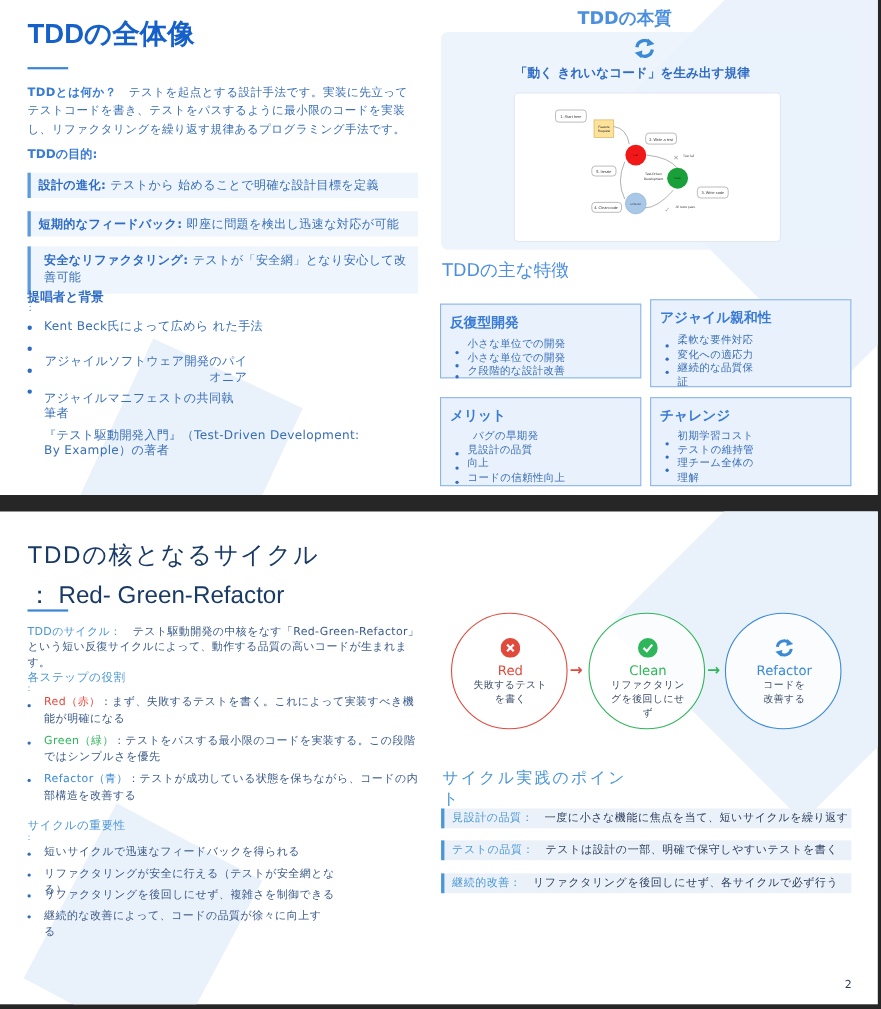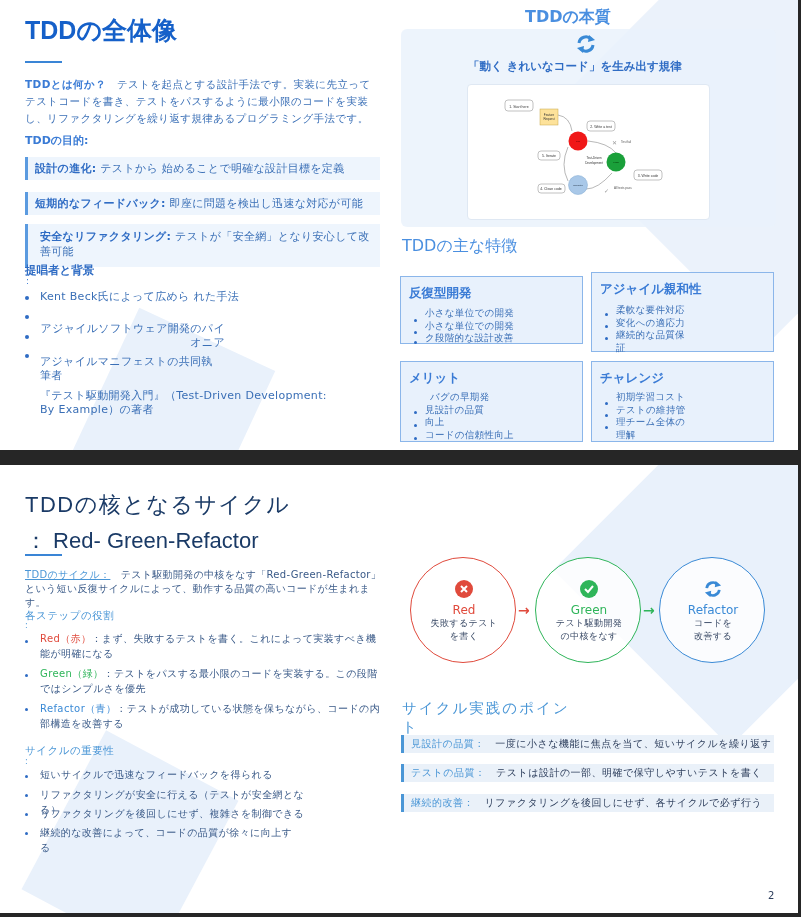--- a/index.html
+++ b/index.html
@@ -34,21 +34,21 @@
   .fbox { position: absolute; background: #e8f1fc; border: 1px solid #8bb6ea; }
   .fbox-title { position: absolute; left: 8px; top: 8px; font-size: 12.5px; color: #3a7bd5; font-weight: bold; }
   .fbox-items { position: absolute; left: 24px; font-size: 9.5px; color: #3a6fb6; line-height: 12.5px; letter-spacing: 0.3px; }
   .fbox .bullet { width: 3px; height: 3px; }
 
   
   .s2-title1 { position: absolute; left: 25px; top: 25px; font-size: 22px; color: #1a3a66; letter-spacing: 1.5px; font-family: "Liberation Sans", sans-serif; }
   .s2-title2 { position: absolute; left: 25px; top: 61px; font-size: 22px; color: #1a3a66; font-family: "Liberation Sans", sans-serif; }
   .s2-rule { position: absolute; left: 25px; top: 89px; width: 37px; height: 2px; background: #3a85d6; }
   .s2-intro { position: absolute; left: 25px; top: 103px; width: 360px; font-size: 10px; line-height: 14px; color: #3a5a88; letter-spacing: 0.3px; }
-  .s2-intro .lab { color: #4a96d6; text-decoration: underline; }
+  .s2-intro .lab { color: #4a96d6; }
   .s2-head { position: absolute; left: 25px; font-size: 10.5px; color: #4a96d6; letter-spacing: 0.5px; }
   .steps { position: absolute; left: 25px; font-size: 10px; color: #3a5a88; line-height: 15px; letter-spacing: 0.4px; }
   .step { position: absolute; left: 15px; width: 345px; }
   .steps .bullet { width: 3px; height: 3px; background: #2f6cc4; }
 
   .cycle-title { position: absolute; left: 480px; top: 47px; width: 220px; font-size: 14px; color: #4a96d6; line-height: 20px; }
   .circle { position: absolute; top: 92px; width: 106px; height: 106px; border-radius: 50%; background: rgba(255,255,255,0.8); text-align: center; }
   .circle .ic { position: absolute; left: 44px; top: 22px; width: 18px; height: 18px; }
   .circle .cname { position: absolute; left: 0; top: 45px; width: 106px; font-size: 12px; }
   .circle .cdesc { position: absolute; left: 15px; top: 59px; width: 76px; font-size: 9px; color: #3a4a66; line-height: 13px; letter-spacing: 0.4px; }
@@ -234,22 +234,22 @@
     <div class="cname" style="color:#e04a3c">Red</div>
     <div class="cdesc">失敗するテストを書く</div>
   </div>
   <div class="arrow z" style="left:518px;color:#e04a3c;">→</div>
 
   <div class="circle z" style="left:535px;border:1.5px solid #2fb55a;">
     <svg class="ic" viewBox="0 0 18 18">
         <circle cx="9" cy="9" r="9" fill="#2fb55a"></circle>
         <path d="M5 9 L8 12 L13 6" stroke="#fff" stroke-width="2" fill="none"></path>
       </svg>
-    <div class="cname" style="color:#2fb55a">Green</div>
-    <div class="cdesc">テスト駆動開発の中核をなす</div>
+    <div class="cname" style="color:#2fb55a">Clean</div>
+    <div class="cdesc">リファクタリングを後回しにせず</div>
   </div>
   <div class="arrow z" style="left:643px;color:#2fb55a;">→</div>
 
   <div class="circle z" style="left:659px;border:1.5px solid #3a8ad6;">
     <svg class="ic" viewBox="0 0 20 18">
       <path d="M3 8 A7 7 0 0 1 15 4" stroke="#3a8ad6" stroke-width="3" fill="none"></path>
       <polygon points="13,0 19,5 12,7" fill="#3a8ad6"></polygon>
       <path d="M17 10 A7 7 0 0 1 5 14" stroke="#3a8ad6" stroke-width="3" fill="none"></path>
       <polygon points="7,18 1,13 8,11" fill="#3a8ad6"></polygon>
     </svg>

